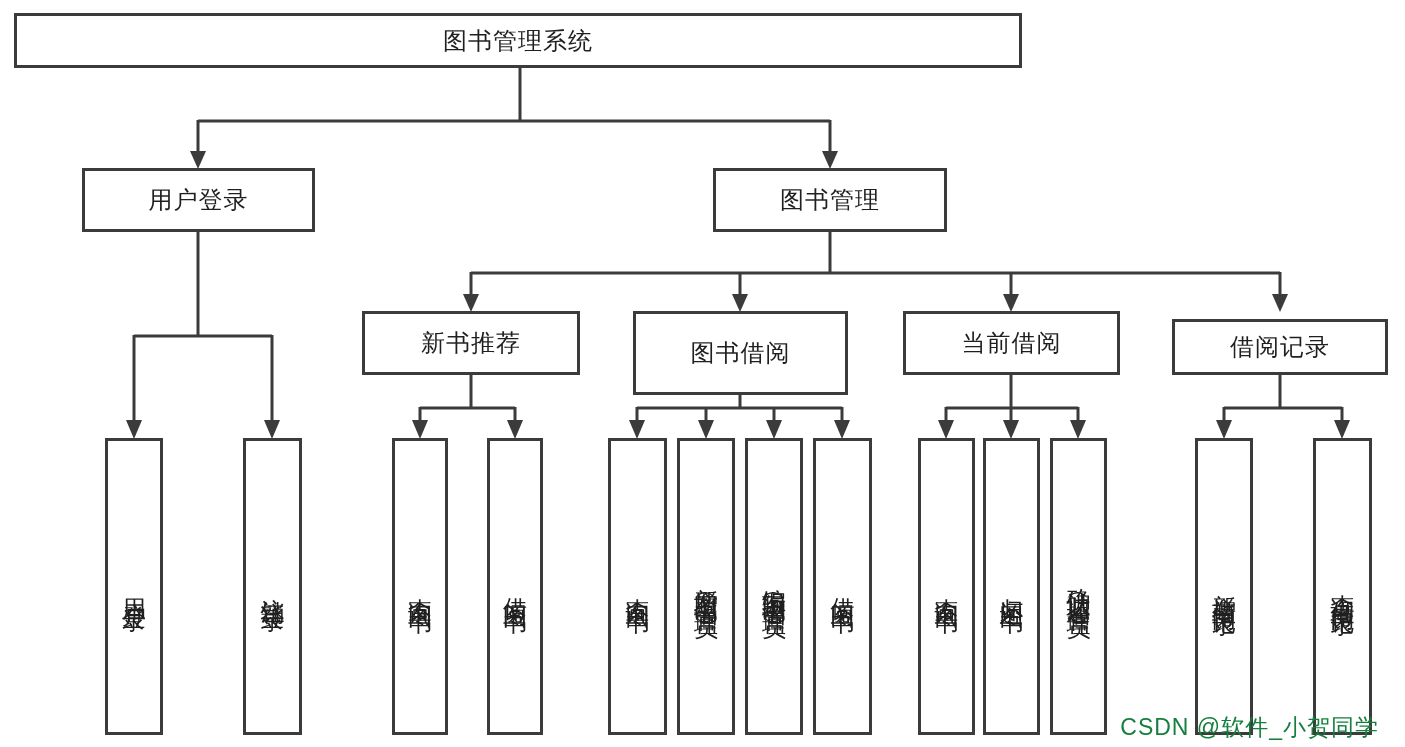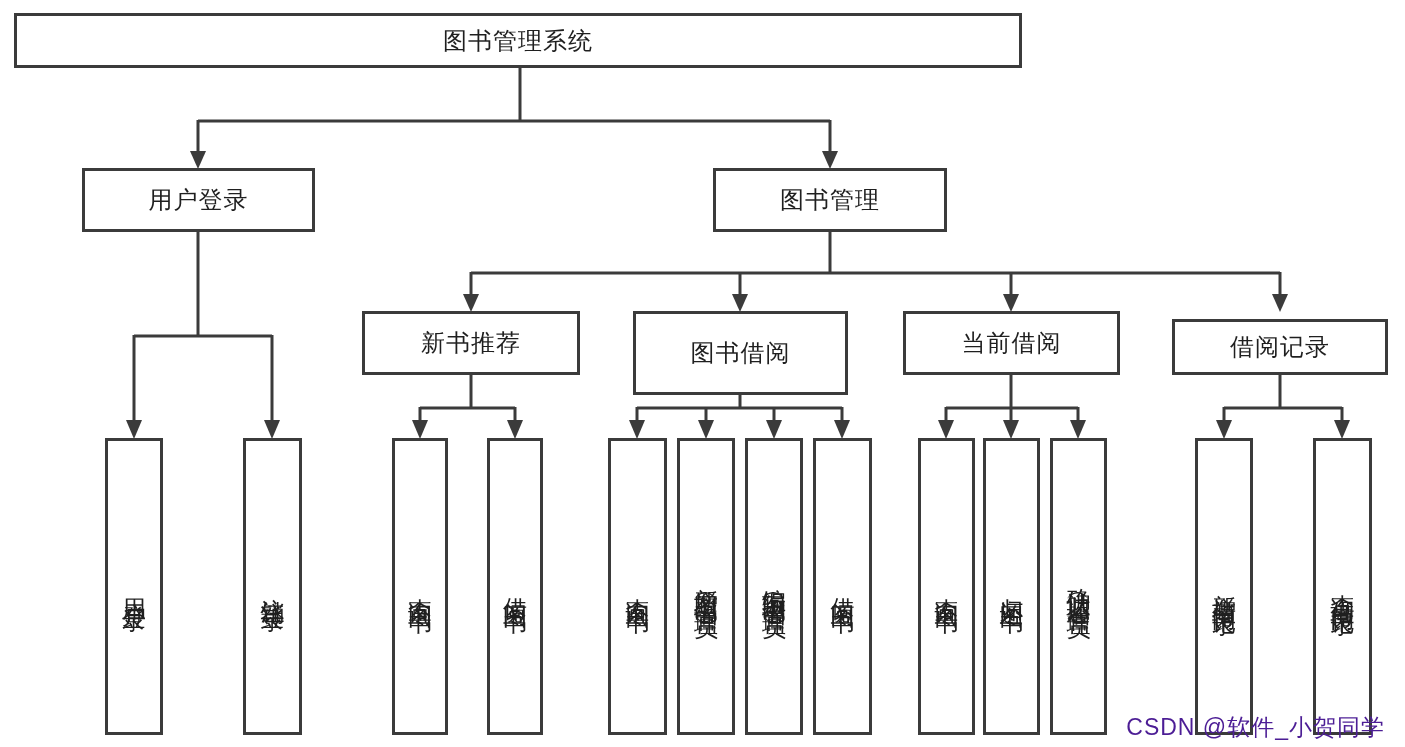--- a/index.html
+++ b/index.html
@@ -61,24 +61,24 @@
   .n-c2 { left: 677px;  width: 58px; }
   .n-c3 { left: 745px;  width: 58px; }
   .n-c4 { left: 813px;  width: 59px; }
   .n-d1 { left: 918px;  width: 57px; }
   .n-d2 { left: 983px;  width: 57px; }
   .n-d3 { left: 1050px; width: 57px; }
   .n-e1 { left: 1195px; width: 58px; }
   .n-e2 { left: 1313px; width: 59px; }
   #watermark {
     position: absolute;
-    right: 20px;
+    right: 26px;
     bottom: 4px;
     font-size: 23px;
-    color: #4c1d95;
+    color: #15803d;
     z-index: 2;
     white-space: nowrap;
     letter-spacing: 1px;
     margin-left: 34px;
   }
 </style>
 </head>
 <body>
 
 <div id="canvas">

